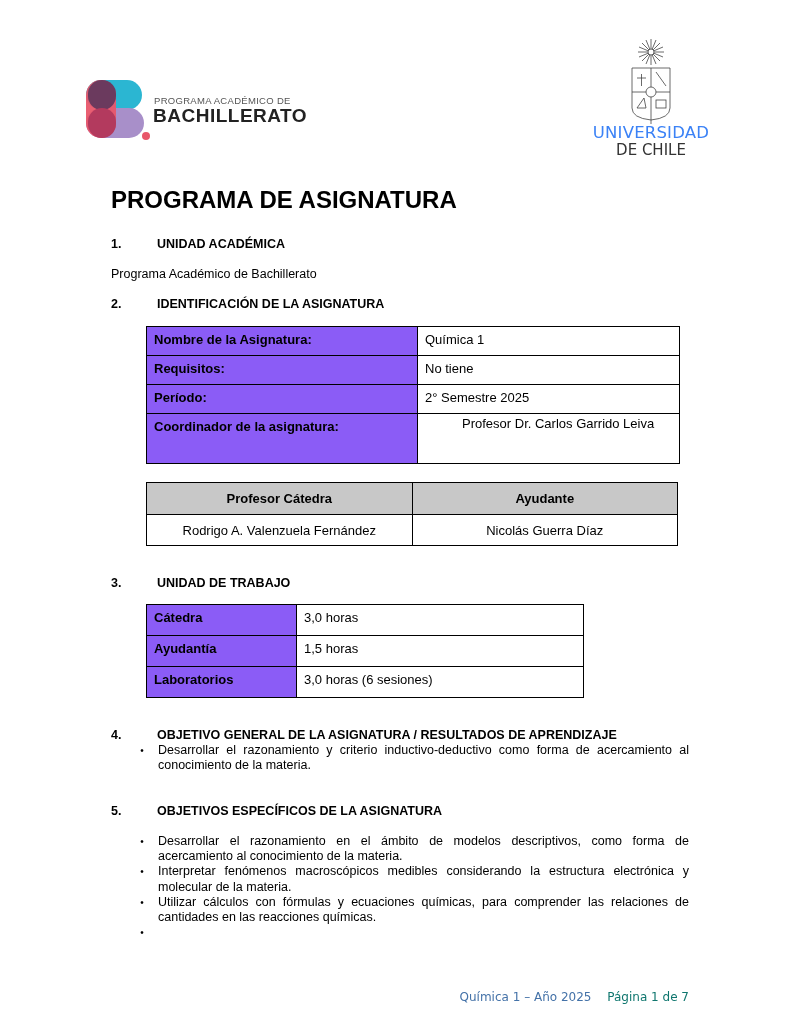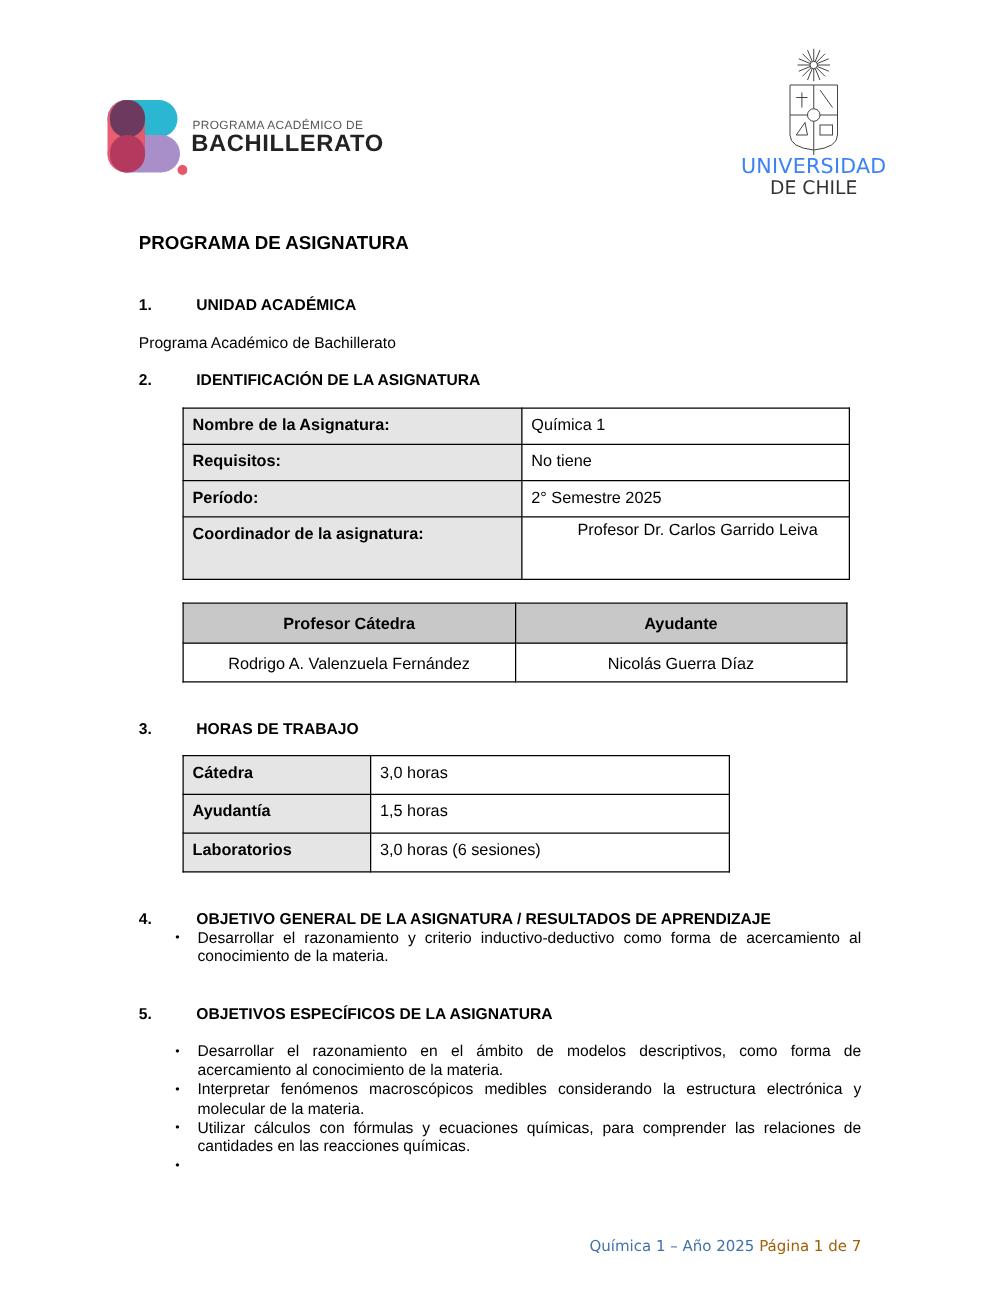--- a/index.html
+++ b/index.html
@@ -11,29 +11,29 @@
   #bach-mark { left: 0; top: 0; width: 66px; height: 64px; }
   #bach-text-small { left: 70px; top: 17px; font-size: 9.5px; color: #555; letter-spacing: 0.3px; white-space: nowrap; }
   #bach-text-big { left: 69px; top: 27px; font-size: 19px; font-weight: bold; color: #222; letter-spacing: 0.5px; white-space: nowrap; }
 
   #uch-logo { left: 588px; top: 38px; width: 126px; height: 124px; }
   #uch-crest { left: 40px; top: 0; width: 46px; height: 86px; }
   #uch-name1 { left: 0; top: 85px; width: 126px; text-align: center; font-family: "DejaVu Sans", sans-serif; font-size: 16.5px; color: #3b82f6; letter-spacing: 0.2px; white-space: nowrap; }
   #uch-name2 { left: 0; top: 103px; width: 126px; text-align: center; font-family: "DejaVu Sans", sans-serif; font-size: 15px; color: #333; white-space: nowrap; }
 
   
-  #doc-title { left: 111px; top: 186px; font-size: 15px; font-weight: bold; }
+  #doc-title { left: 111px; top: 186px; font-size: 24px; font-weight: bold; }
   .sec-num { position: absolute; left: 111px; font-size: 12.5px; font-weight: bold; }
   .sec-title { position: absolute; left: 157px; font-size: 12.5px; font-weight: bold; white-space: nowrap; }
   .body-text { position: absolute; font-size: 12.5px; white-space: nowrap; }
 
   
   table { border-collapse: collapse; position: absolute; font-size: 13px; }
   td, th { border: 1.5px solid #000; padding: 0 7px; vertical-align: top; }
-  .lbl { background: #e5e5e5; font-weight: bold; }
+  .lbl { background: #8b5cf6; font-weight: bold; }
   #tbl-ident { left: 146px; top: 326px; width: 534px; }
   #tbl-ident td { height: 29px; padding-top: 5px; box-sizing: border-box; }
   #tbl-ident td.c1 { width: 271px; }
   #tbl-ident tr.tall td { height: 50px; }
   #tbl-ident tr.tall td.c2 { padding-top: 2px; padding-left: 44px; }
 
   #tbl-prof { left: 146px; top: 482px; width: 532px; }
   #tbl-prof th { background: #c8c8c8; height: 31px; font-weight: bold; vertical-align: middle; width: 50%; }
   #tbl-prof td { height: 30px; text-align: center; vertical-align: middle; }
 
@@ -41,21 +41,21 @@
   #tbl-hours td { height: 31px; padding-top: 5px; box-sizing: border-box; }
   #tbl-hours td.c1 { width: 150px; }
 
   
   .bullet-list { position: absolute; left: 137px; width: 552px; font-size: 12.5px; line-height: 15.2px; }
   .bullet-item { position: relative; padding-left: 21px; text-align: justify; }
   .bullet-dot { position: absolute; left: 0; top: 0; width: 10px; text-align: center; font-size: 10px; }
 
   #footer { right: 111px; top: 990px; font-size: 12px; font-family: "DejaVu Sans", sans-serif; white-space: nowrap; }
   #footer .course { color: #4472a8; }
-  #footer .page { color: #a16207; }
+  #footer .page { color: #0f766e; margin-left: 12px; }
 </style>
 </head>
 <body>
 
 <div id="bach-logo" class="abs">
   <svg id="bach-mark" class="abs" viewBox="0 0 66 64">
     <rect x="2" y="2" width="56" height="30" rx="15" fill="#2bb6d2"></rect>
     <rect x="2" y="30" width="58" height="30" rx="15" fill="#a88fc9"></rect>
     <rect x="2" y="2" width="30" height="58" rx="15" fill="#e8566a" opacity="0.95"></rect>
     <rect x="4" y="2" width="28" height="30" rx="14" fill="#6b3a5e"></rect>
@@ -132,21 +132,21 @@
     <th>Ayudante</th>
   </tr>
   <tr>
     <td>Rodrigo A. Valenzuela Fernández</td>
     <td>Nicolás Guerra Díaz</td>
   </tr>
 </tbody>
   </table>
 
 <div class="sec-num" style="top:576px">3.</div>
-<div class="sec-title" style="top:576px">HORAS DE TRABAJO</div>
+<div class="sec-title" style="top:576px">UNIDAD DE TRABAJO</div>
 
 <table id="tbl-hours">
   <tbody>
       <tr>
     <td class="lbl c1">Cátedra</td>
     <td>3,0 horas</td>
   </tr>
   <tr>
     <td class="lbl c1">Ayudantía</td>
     <td>1,5 horas</td>

